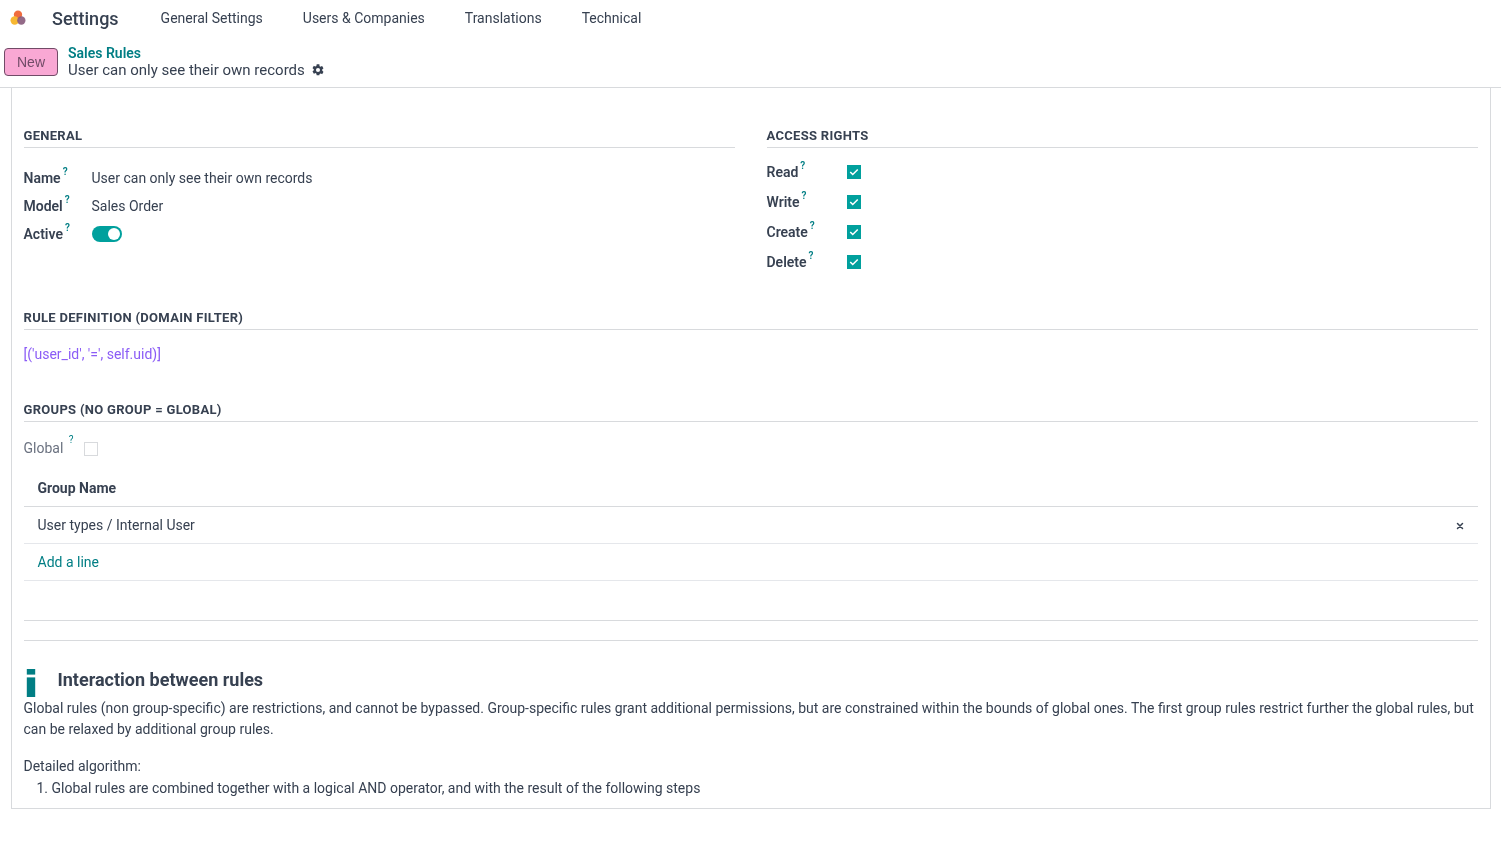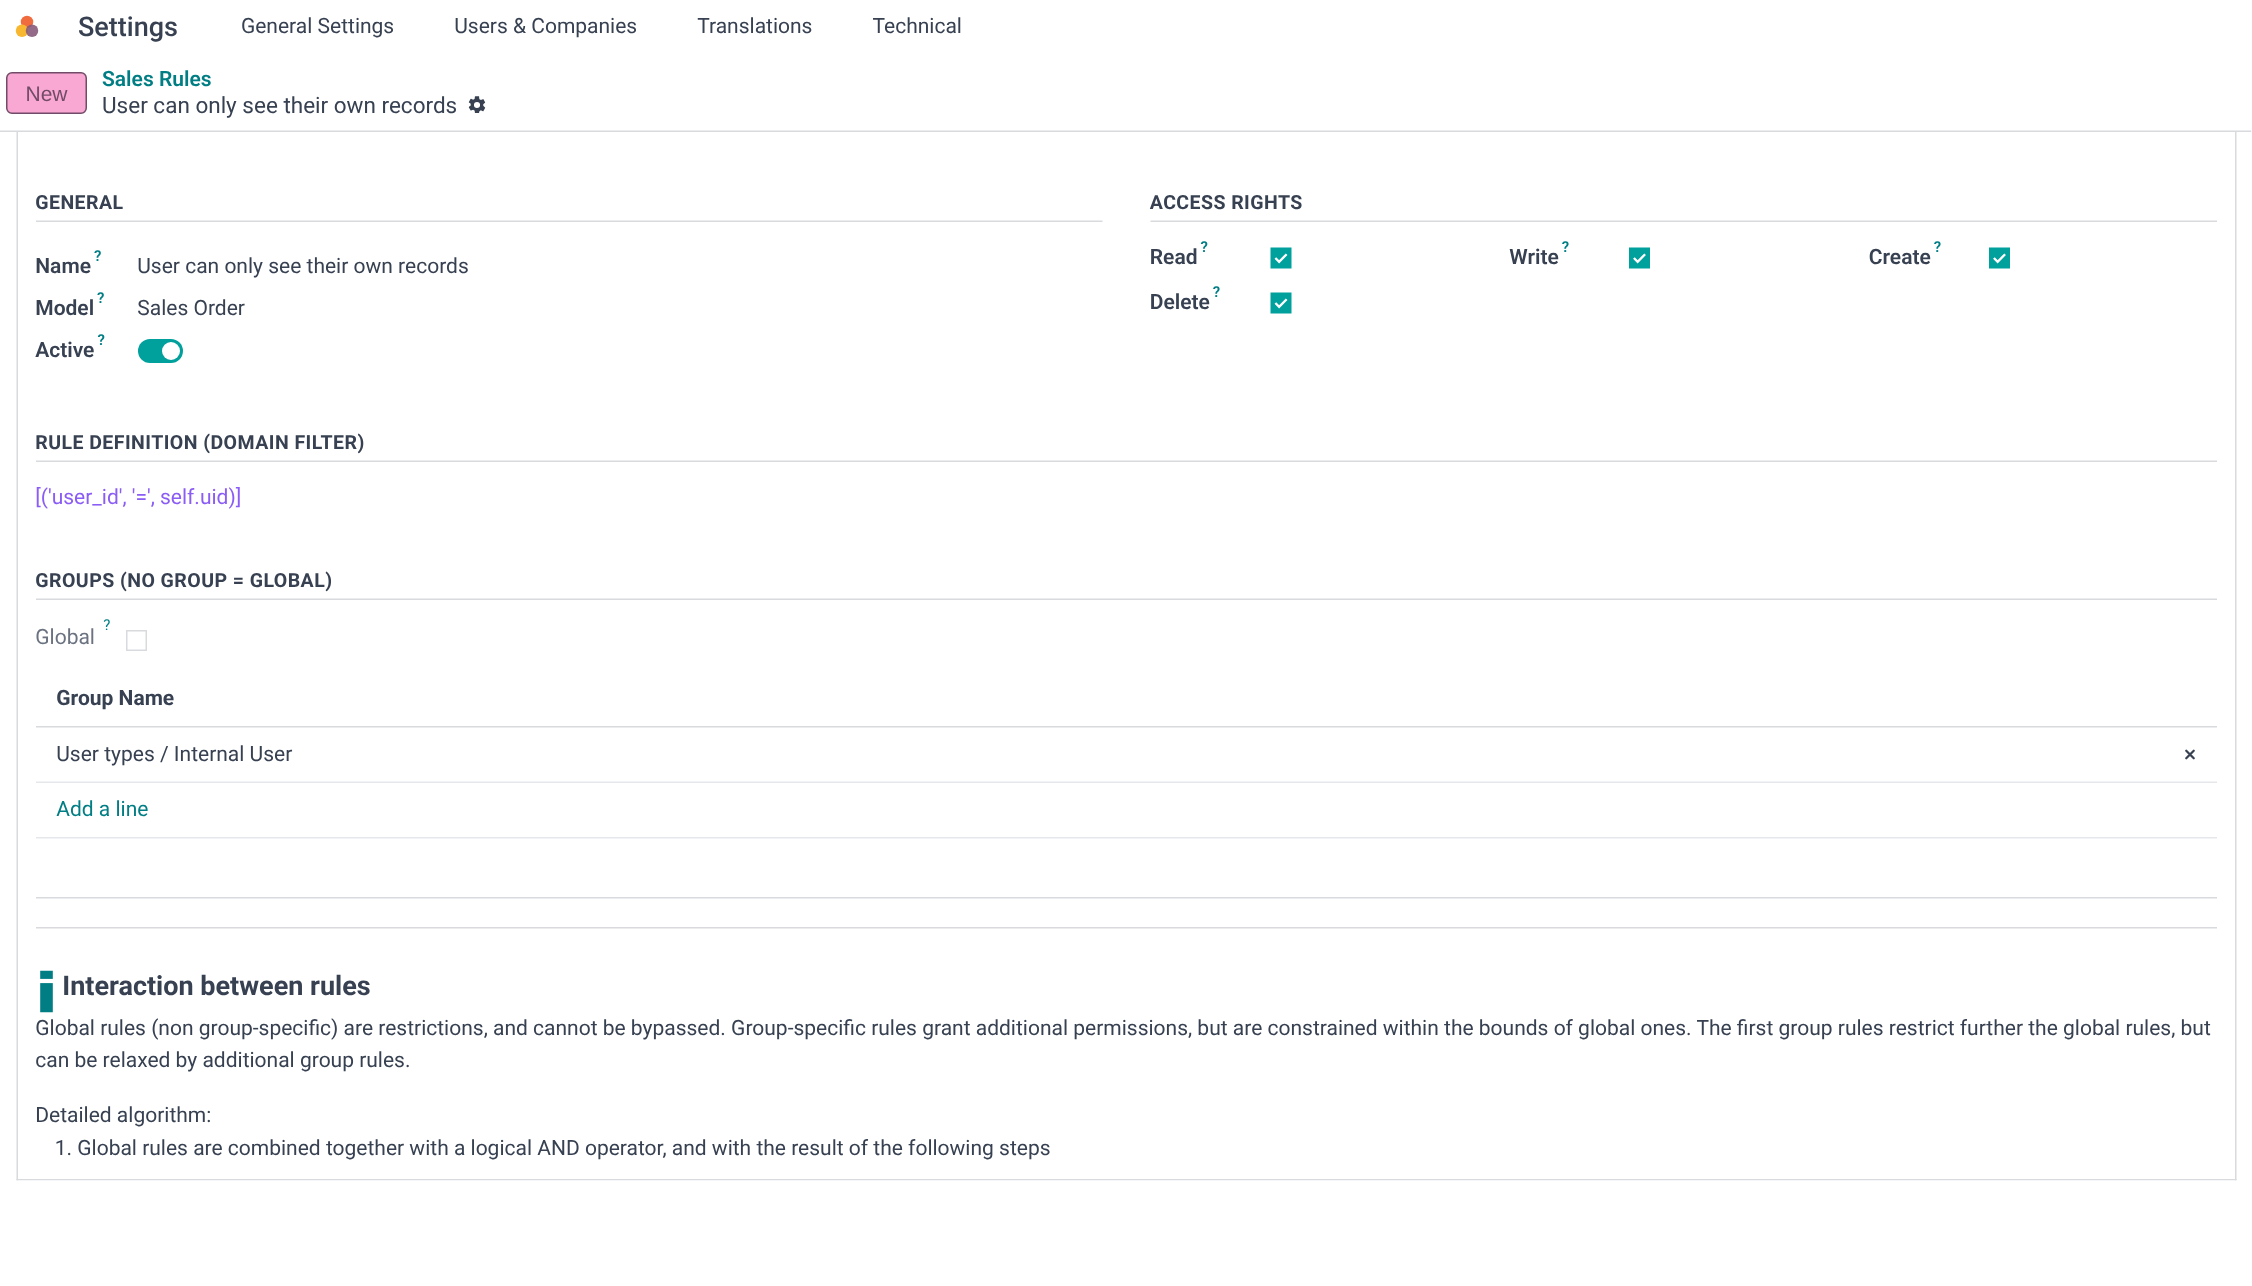--- a/index.html
+++ b/index.html
@@ -130,21 +130,21 @@
   height: 12px;
   background: #fff;
   border-radius: 50%;
   top: 2px;
   right: 2px;
 }
 
 
 .access-grid {
   display: grid;
-  grid-template-columns: 1fr 1fr 1fr;
+  grid-template-columns: 1fr;
   gap: 14px 8px;
 }
 .access-item { display: flex; align-items: center; gap: 10px; }
 .access-label { font-weight: 600; font-size: 14px; color: #374151; width: 70px; display: flex; align-items: flex-start; }
 .checkbox {
   width: 14px;
   height: 14px;
   background: #00a09d;
   display: inline-flex;
   align-items: center;
@@ -186,21 +186,21 @@
   color: #374151;
 }
 .delete-cell { width: 36px; text-align: right; }
 .x-icon { width: 12px; height: 12px; cursor: pointer; }
 .add-line { color: #017e84; cursor: pointer; }
 .table-footer-space td { height: 40px; border-bottom: 1px solid #d8dadd; }
 .table-extra-border { height: 20px; border-bottom: 1px solid #d8dadd; }
 
 
 .info-section { margin-top: 28px; }
-.info-title { display: flex; align-items: center; gap: 4px; margin-bottom: 8px; }
+.info-title { display: flex; align-items: center; gap: 20px; margin-bottom: 8px; }
 .info-icon { width: 14px; height: 20px; }
 .info-title h3 { font-size: 18px; font-weight: 700; color: #374151; }
 .info-body { font-size: 14px; color: #374151; line-height: 1.5; }
 .info-strong { margin-top: 18px; font-size: 14px; color: #374151; }
 .info-list { margin-top: 6px; padding-left: 28px; font-size: 14px; color: #374151; }
 </style>
 </head>
 <body>
 
 <div class="topnav">

